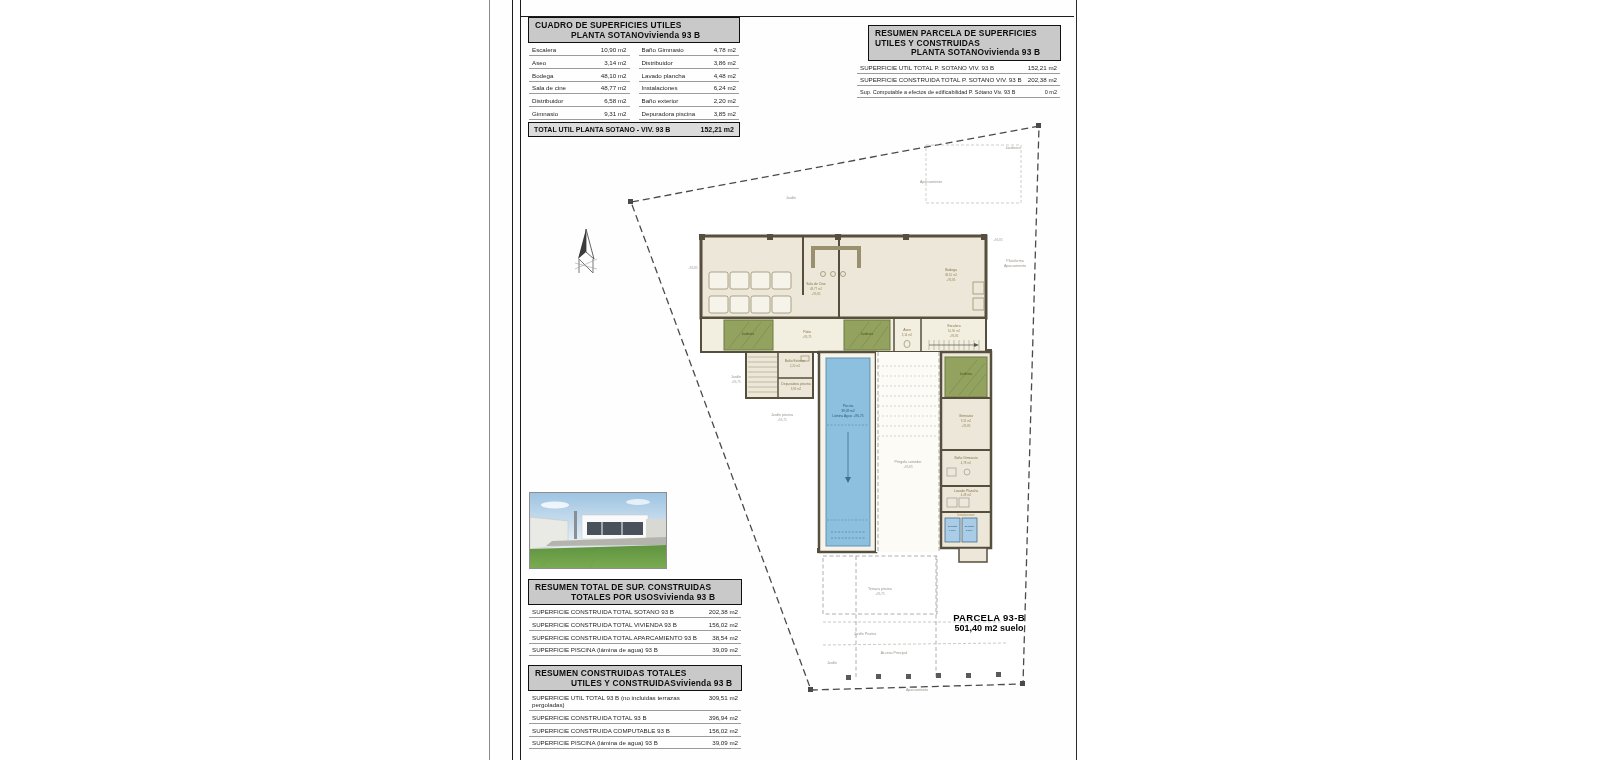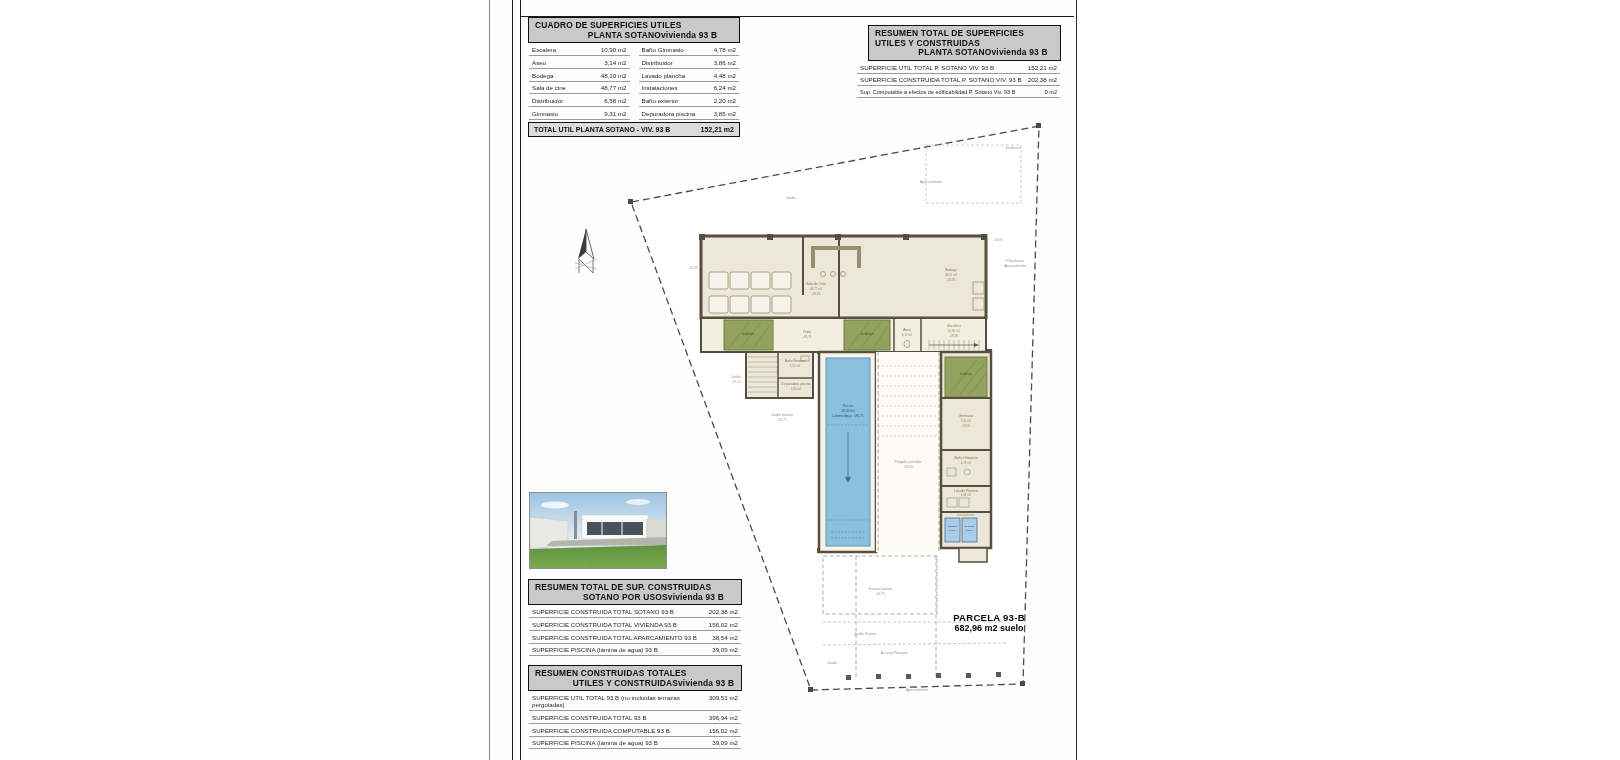--- a/index.html
+++ b/index.html
@@ -10,21 +10,21 @@
   .sheet { position:absolute; left:489px; top:0; width:588px; height:760px; background:#fefefe;
            border-left:1px solid #8a8a8a; border-right:1.5px solid #2a2a2a; overflow:hidden; }
   .frame-v1 { position:absolute; left:22px; top:0; height:100%; width:0; border-left:1.3px solid #1c1c1c; }
   .frame-v2 { position:absolute; left:30px; top:0; height:100%; width:0; border-left:1px solid #1c1c1c; }
   .frame-top { position:absolute; left:30px; right:2px; top:16px; height:0; border-top:1px solid #1c1c1c; }
 
   
   .tbl { position:absolute; }
   .tbl .hd { background:#c9c9c9; border:1.6px solid #101010; padding:3px 5px 2px 6px; color:#0d0d0d; }
   .tbl .hd .hl { font-weight:bold; font-size:8.4px; line-height:9.6px; letter-spacing:.2px; white-space:nowrap; }
-  .tbl .hd .hsplit { display:flex; justify-content:center;padding-left:36px; }
+  .tbl .hd .hsplit { display:flex; justify-content:flex-start;padding-left:36px; }
   .tbl .rows { padding:0 1px; }
   .trow { display:flex; justify-content:space-between; align-items:baseline;
           border-bottom:1px solid #9b9b9b; font-size:6.2px; color:#1f1f1f; padding:2.8px 3px 2px 3px; }
   .trow .v { white-space:nowrap; padding-left:4px; }
   .trow.small { font-size:5.5px; }
   .cols { display:flex; gap:9px; }
   .cols .col { flex:1; }
   .totalbar { margin-top:2px; border:1.6px solid #101010; background:#dcdcdc; display:flex;
               justify-content:space-between; font-weight:bold; font-size:7px; padding:3.2px 5px; color:#0d0d0d; }
 
@@ -362,21 +362,21 @@
         </div>
       </div>
       <div class="totalbar">
         <span>TOTAL UTIL PLANTA SOTANO -  VIV. 93 B</span>
         <span>152,21 m2</span>
       </div>
     </div>
 
     <div class="tbl tbl2">
       <div class="hd">
-        <div class="hl">RESUMEN TOTAL DE SUPERFICIES</div>
+        <div class="hl">RESUMEN PARCELA DE SUPERFICIES</div>
         <div class="hl">UTILES Y CONSTRUIDAS</div>
         <div class="hl hsplit">
           <span>PLANTA SOTANO</span>
           <span>vivienda 93 B</span>
         </div>
       </div>
       <div class="rows">
         <div class="trow">
             <span>SUPERFICIE UTIL TOTAL P. SOTANO VIV. 93 B</span>
             <span class="v">152,21 m2</span>
@@ -418,21 +418,21 @@
         <polygon points="0,56 136,52 136,75 0,75" fill="url(#lawn)"></polygon>
         <line x1="10" y1="74" x2="34" y2="55" stroke="#6ba047" stroke-width="0.6"></line>
         <line x1="60" y1="75" x2="70" y2="54" stroke="#6ba047" stroke-width="0.6"></line>
       </svg>
     </div>
 
     <div class="tbl tbl3">
       <div class="hd">
         <div class="hl">RESUMEN TOTAL DE SUP. CONSTRUIDAS</div>
         <div class="hl hsplit">
-          <span>SOTANO POR USOS</span>
+          <span>TOTALES POR USOS</span>
           <span>vivienda 93 B</span>
         </div>
       </div>
       <div class="rows">
         <div class="trow">
             <span>SUPERFICIE CONSTRUIDA TOTAL  SOTANO  93 B</span>
             <span class="v">202,38 m2</span>
           </div>
         <div class="trow">
             <span>SUPERFICIE CONSTRUIDA TOTAL VIVIENDA 93 B</span>
@@ -472,17 +472,17 @@
           </div>
         <div class="trow">
             <span>SUPERFICIE PISCINA (lámina de agua)  93 B</span>
             <span class="v">39,09 m2</span>
           </div>
       </div>
     </div>
 
     <div class="parcela">
       <div class="p1">PARCELA  93-B</div>
-      <div class="p2">682,96 m2 suelo</div>
+      <div class="p2">501,40 m2 suelo</div>
     </div>
 
   </div>
 </div>
 
 </body></html>

